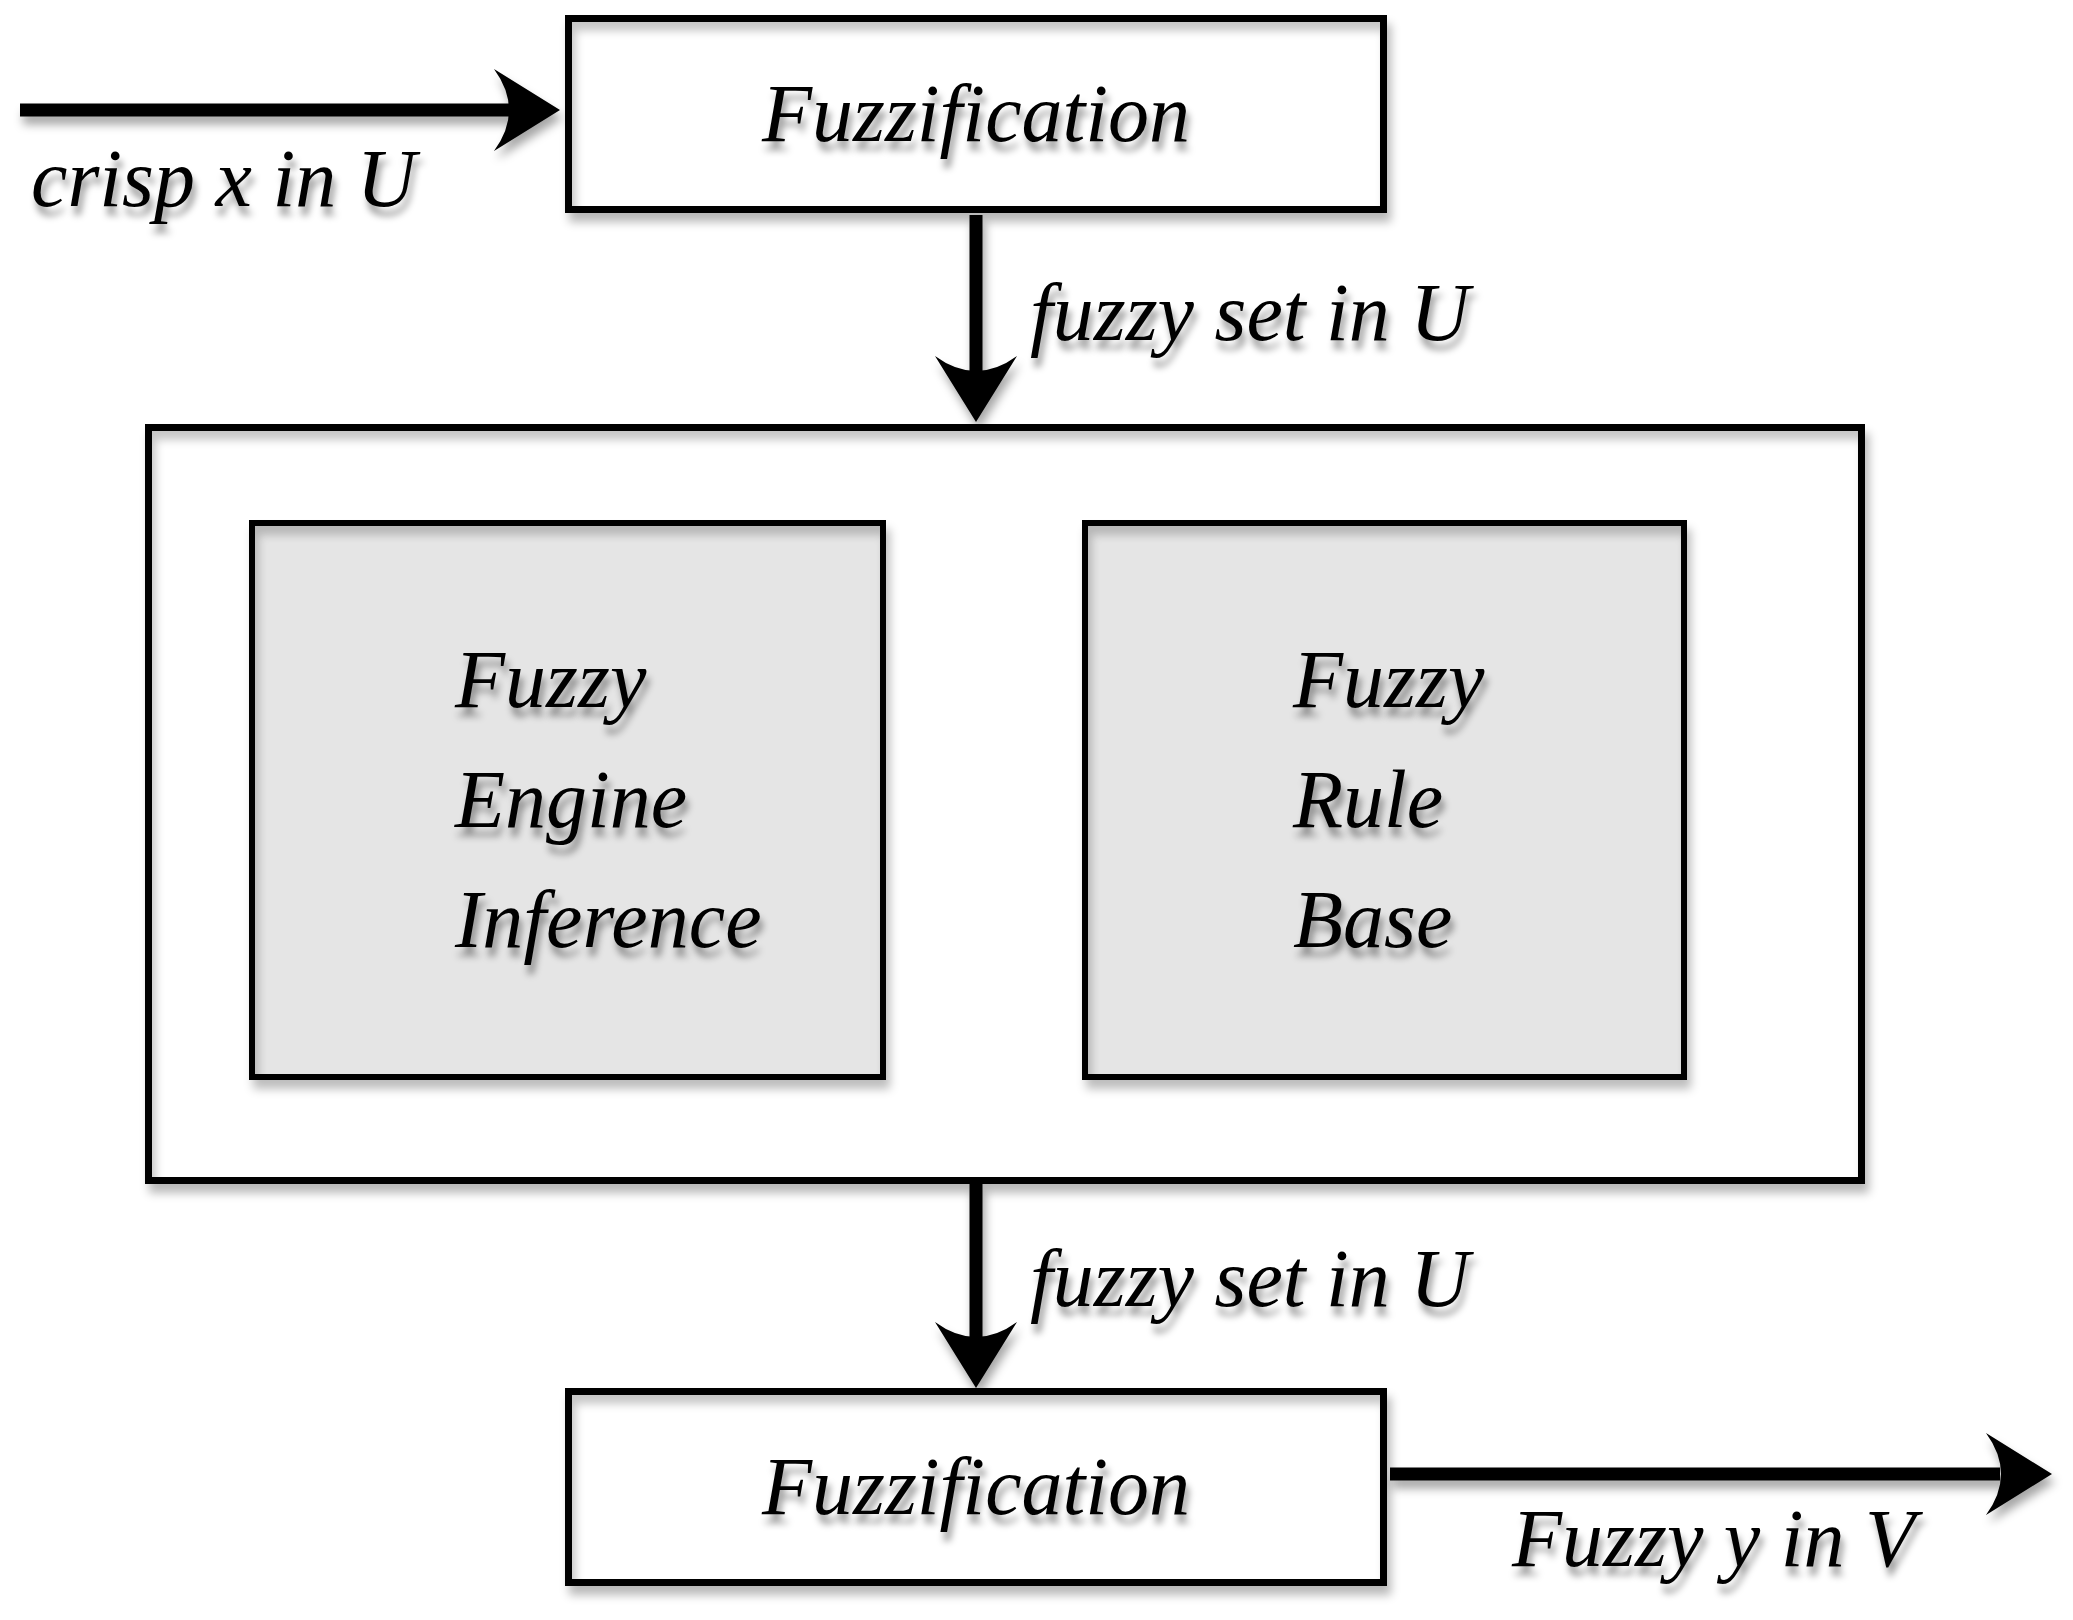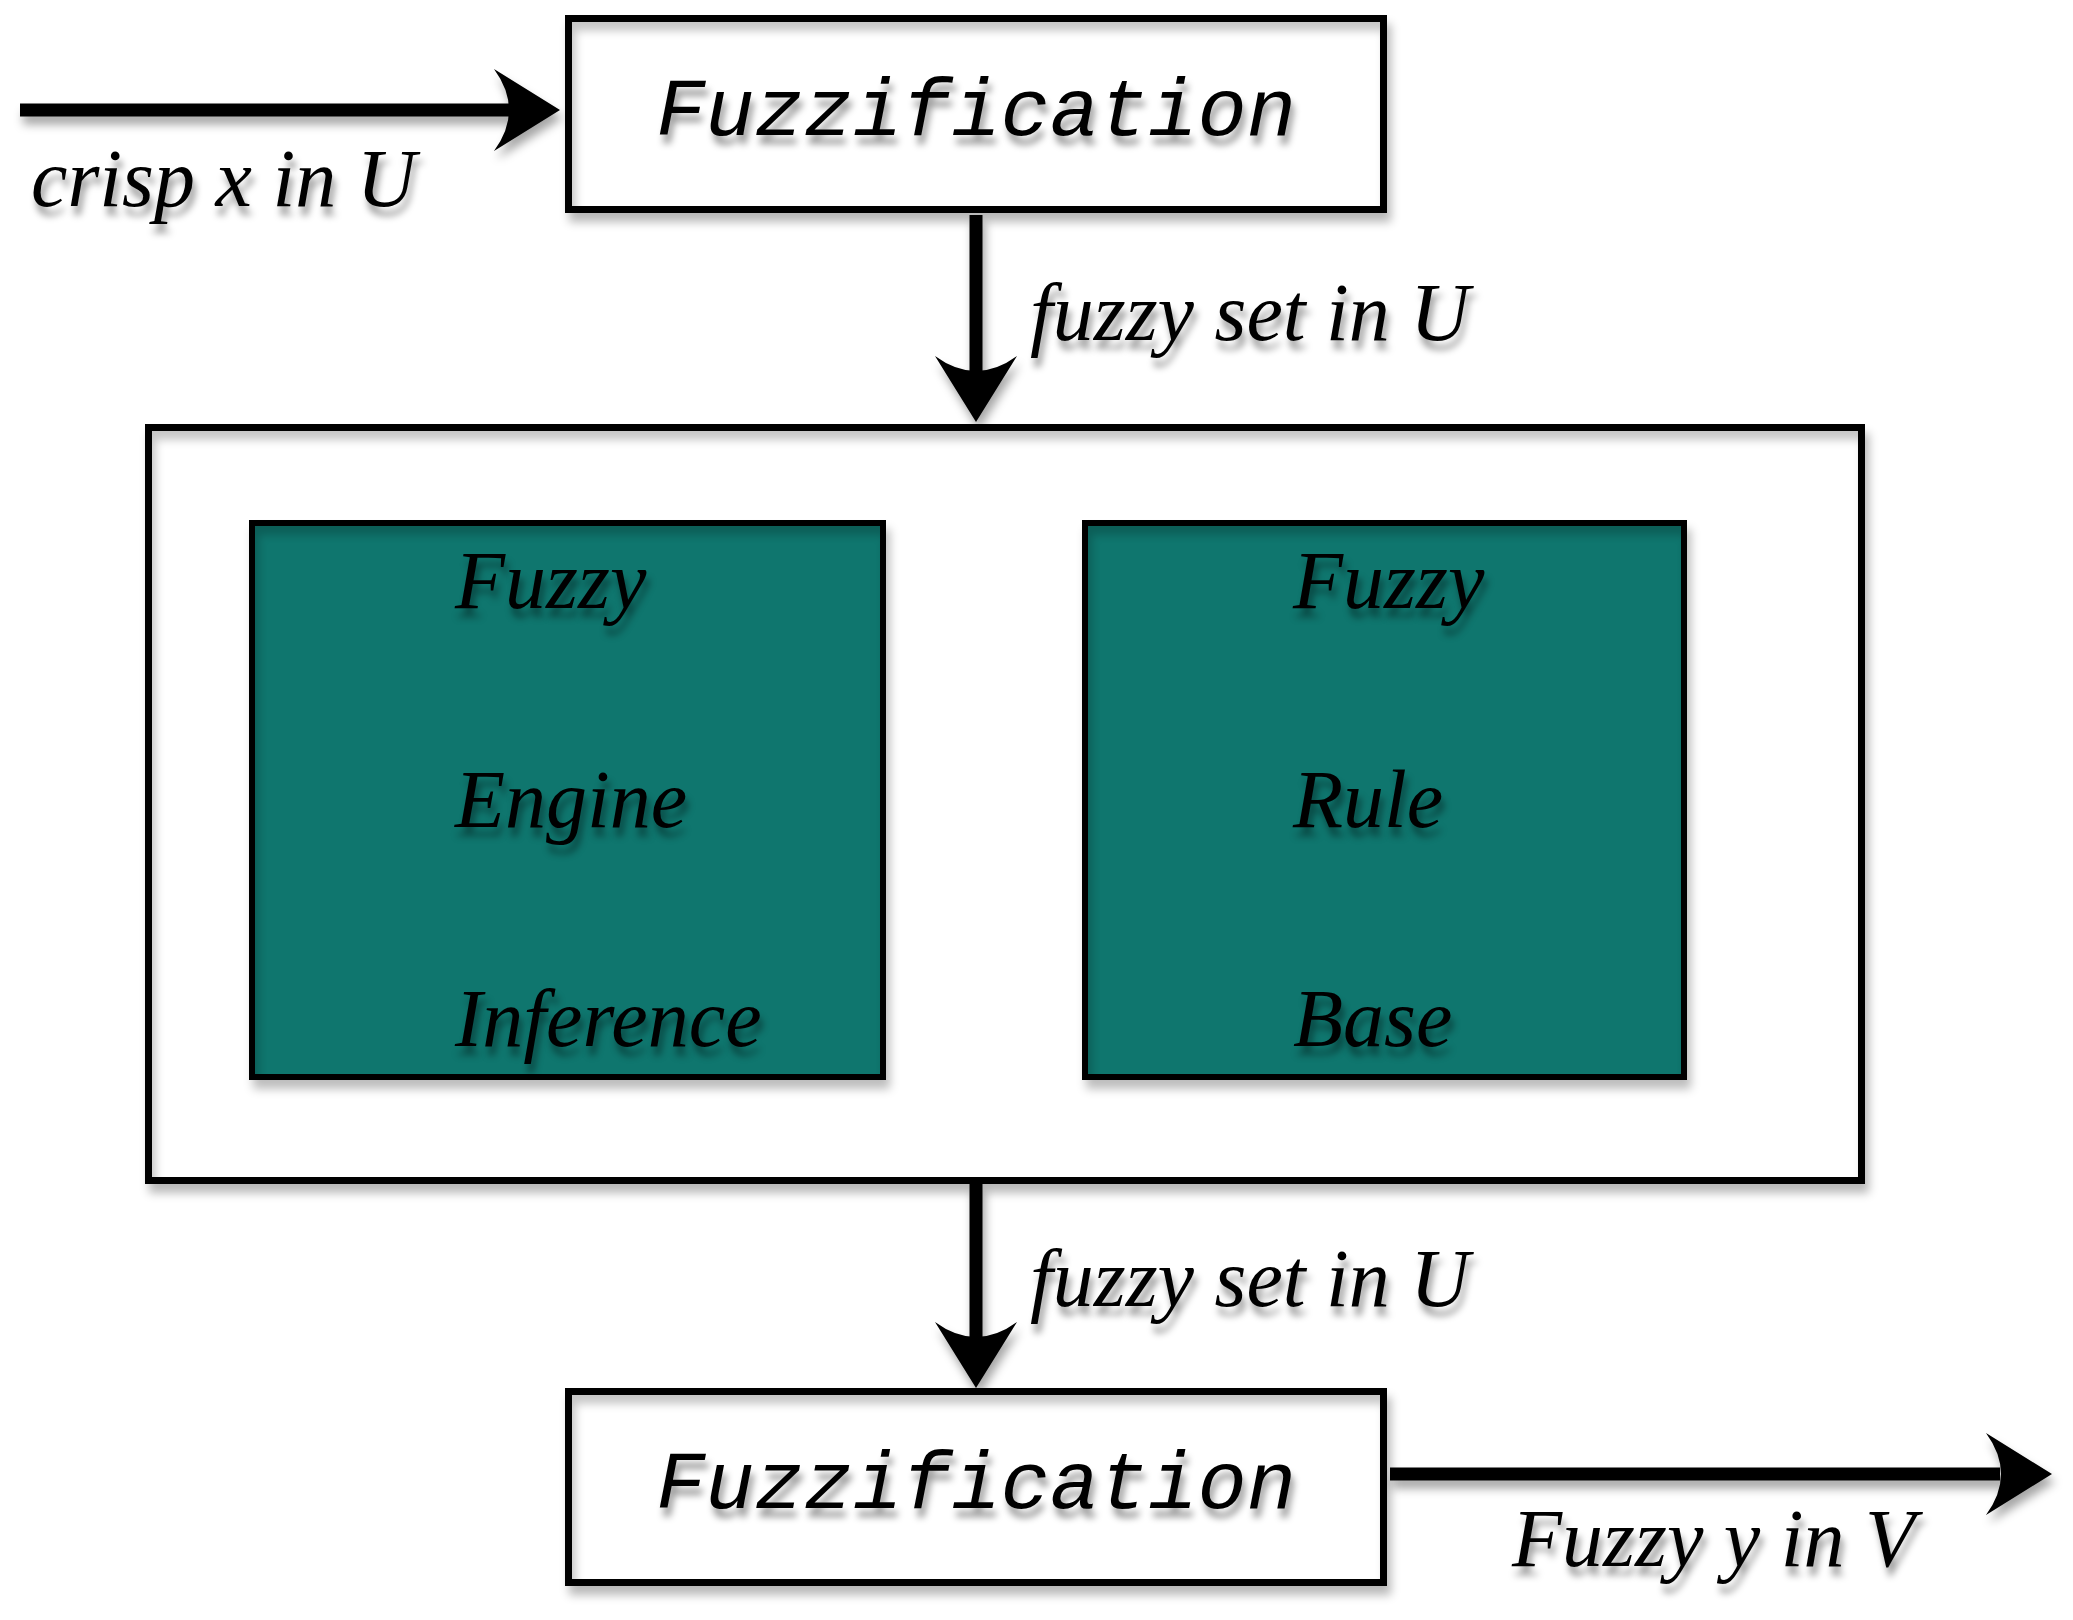--- a/index.html
+++ b/index.html
@@ -18,44 +18,43 @@
   }
   .box {
     position: absolute;
     background: #ffffff;
     border: 7px solid #000000;
     box-sizing: border-box;
     box-shadow: 4px 9px 9px rgba(0,0,0,0.28), inset 4px 9px 9px rgba(0,0,0,0.22);
     display: flex;
     align-items: center;
     justify-content: center;
-    font-family: Liberation Mono, monospace;
   }
   .dlabel, .box span {
     font-style: italic;
     font-size: 82px;
     line-height: 1.0;
     white-space: nowrap;
     text-shadow: 3px 9px 7px rgba(0,0,0,0.40);
   }
   .dlabel { position: absolute; }
 
   #top-box    { left: 565px;  top: 15px;   width: 822px; height: 198px; }
   #bottom-box { left: 565px;  top: 1388px; width: 822px; height: 198px; }
   #big-box    { left: 145px;  top: 424px;  width: 1720px; height: 760px; }
 
   .inner-box {
     position: absolute;
-    background: #0f766e;
+    background: #e5e5e5;
     border: 6px solid #000000;
     box-sizing: border-box;
     box-shadow: 4px 9px 9px rgba(0,0,0,0.26), inset 4px 9px 9px rgba(0,0,0,0.20);
     display: flex;
     flex-direction: column;
-    justify-content: space-between;
+    justify-content: center;
     gap: 10px;
   }
   #inference-box { left: 249px;  top: 520px; width: 637px; height: 560px; padding-left: 200px; }
   #rulebase-box  { left: 1082px; top: 520px; width: 605px; height: 560px; padding-left: 205px; }
   .inner-box span {
     font-style: italic;
     font-size: 82px;
     line-height: 1.34;
     text-shadow: 3px 9px 7px rgba(0,0,0,0.40);
   }

